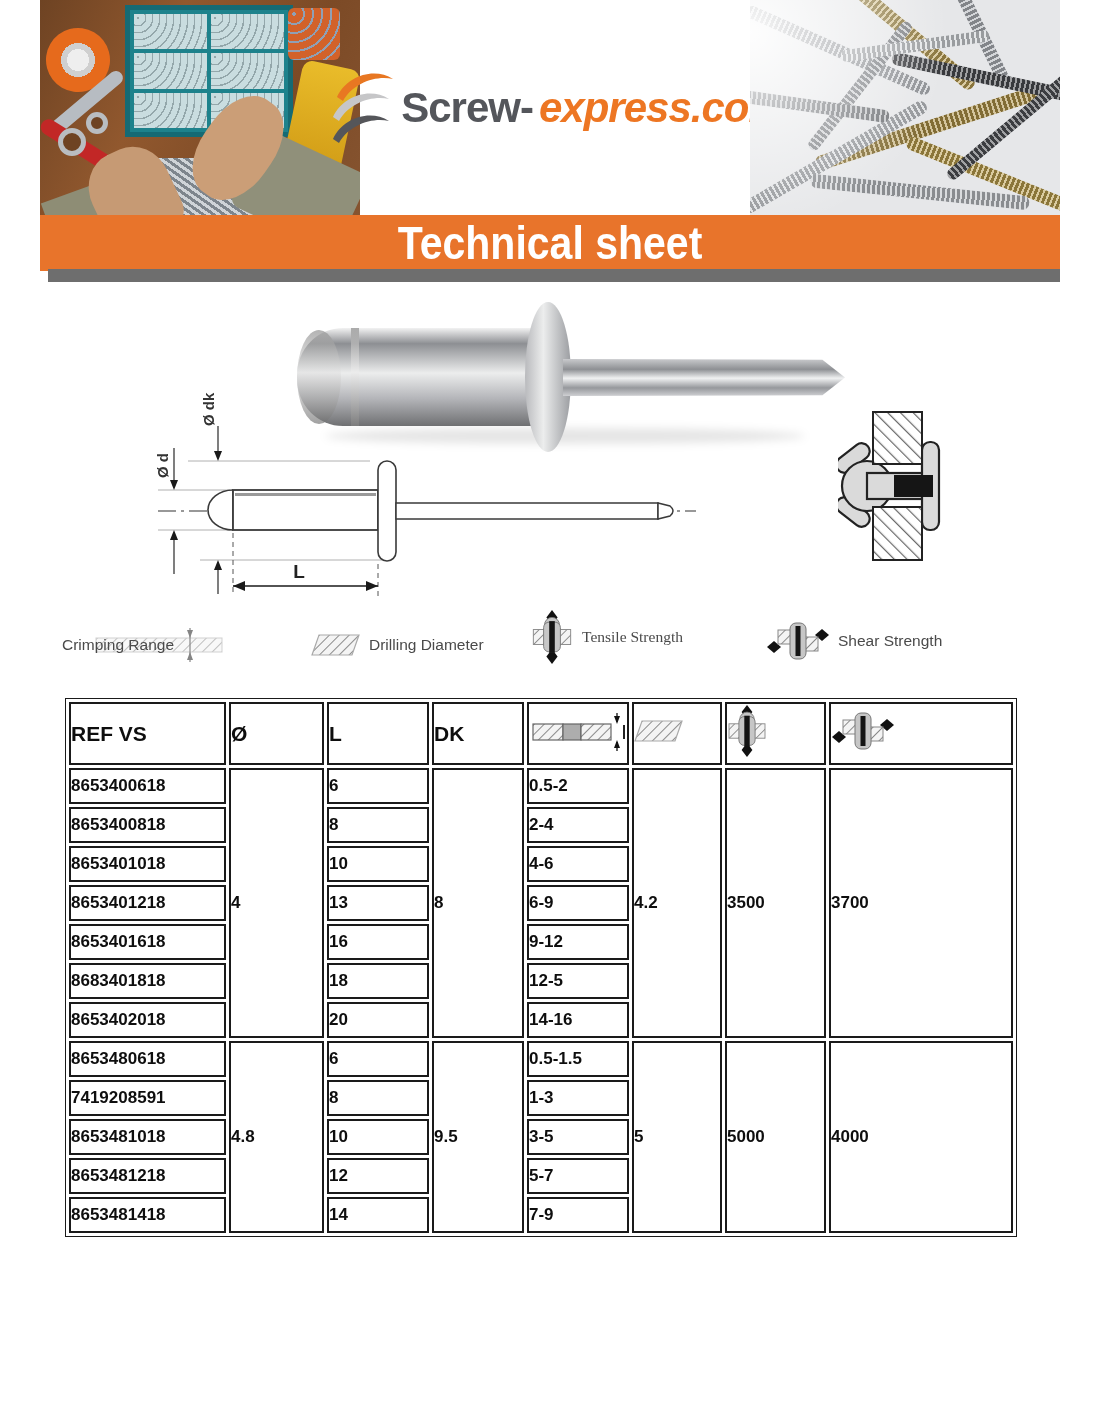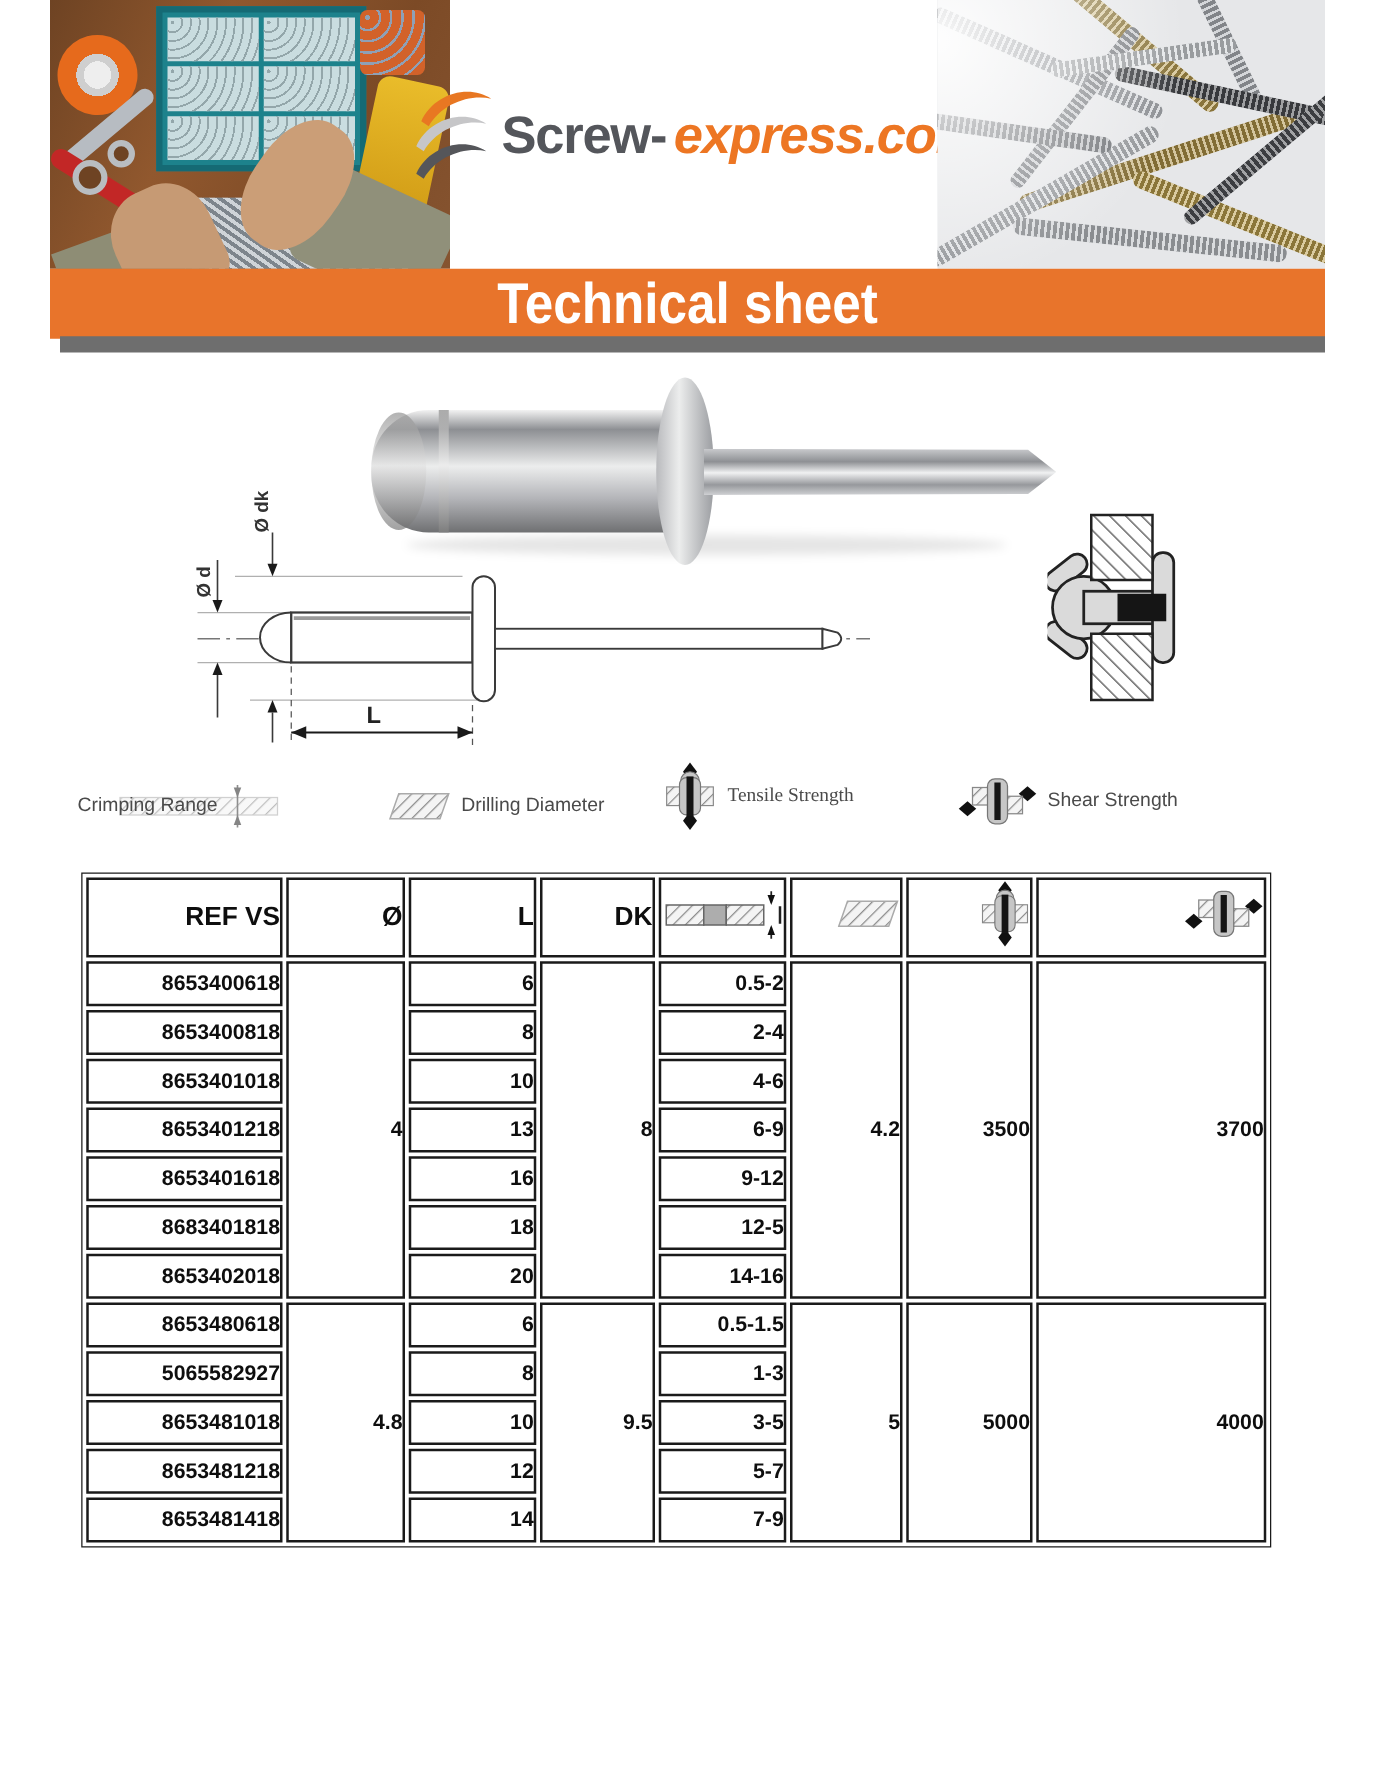--- a/index.html
+++ b/index.html
@@ -81,21 +81,21 @@
   .li-crimp{left:62px;top:625px;width:170px;}
   .li-crimp svg{position:absolute;left:28px;top:0;}
   .li-crimp .lbl{position:relative;z-index:2;}
   .li-drill{left:311px;top:625px;}
   .li-tensile{left:530px;top:617px;font-family:Liberation Serif, serif;}
   .li-shear{left:766px;top:621px;}
 
   
   table.spec{position:absolute;left:65px;top:698px;width:950px;border-collapse:separate;
     border-spacing:3px;table-layout:fixed;border:1px solid #1a1a1a;}
-  table.spec th,table.spec td{border:2px solid #1a1a1a;text-align:right;vertical-align:middle;
+  table.spec th,table.spec td{border:2px solid #1a1a1a;text-align:left;vertical-align:middle;
     font-weight:700;color:#0e0e0e;background:#fff;padding:0;}
   table.spec th{height:56px;font-size:21px;}
   table.spec td{height:32px;font-size:17px;}
 
   
   .footer-bar{position:absolute;left:48px;top:1385px;width:1004px;height:37px;background:#5C5C5C;
     display:flex;align-items:center;justify-content:flex-end;}
   .footer-bar span{color:#fff;font-size:20px;font-weight:700;padding-right:22px;transform:scaleY(1.05);}
 </style>
 </head>
@@ -374,21 +374,21 @@
           <td>8653480618</td>
           <td rowspan="5">4.8</td>
           <td>6</td>
           <td rowspan="5">9.5</td>
           <td>0.5-1.5</td>
           <td rowspan="5">5</td>
           <td rowspan="5">5000</td>
           <td rowspan="5">4000</td>
         </tr>
         <tr>
-          <td>5065582927</td>
+          <td>7419208591</td>
           <td>8</td>
           <td>1-3</td>
         </tr>
         <tr>
           <td>8653481018</td>
           <td>10</td>
           <td>3-5</td>
         </tr>
         <tr>
           <td>8653481218</td>

